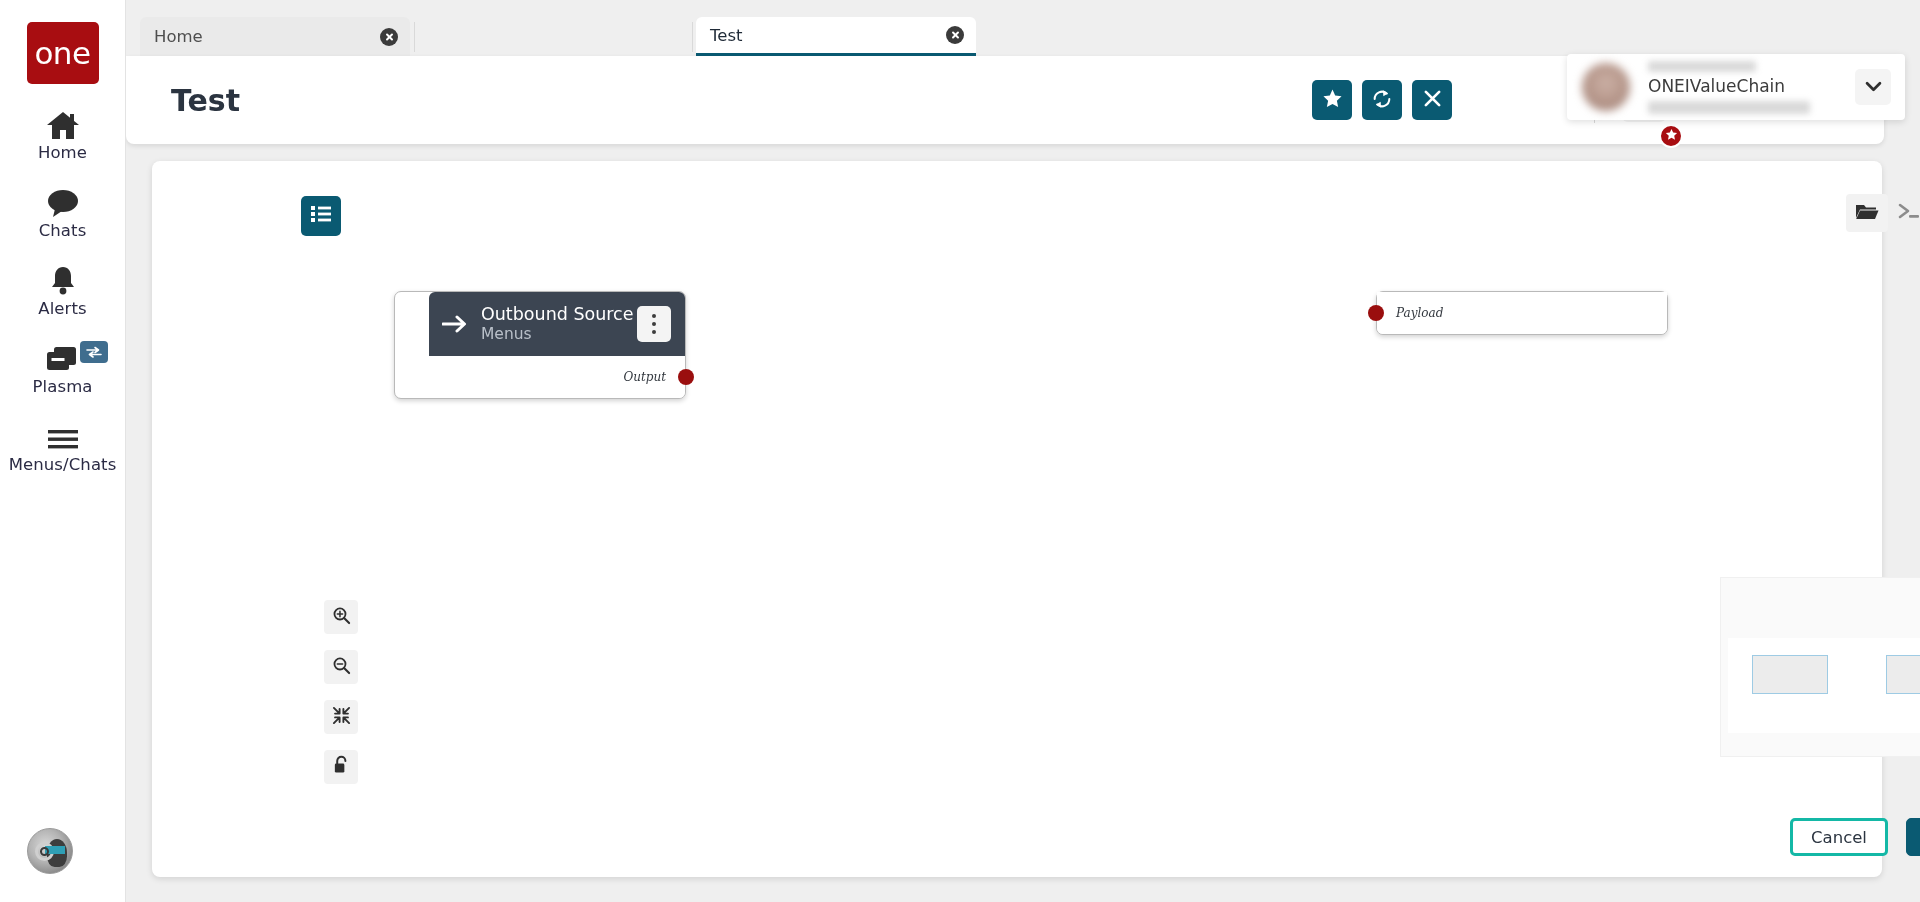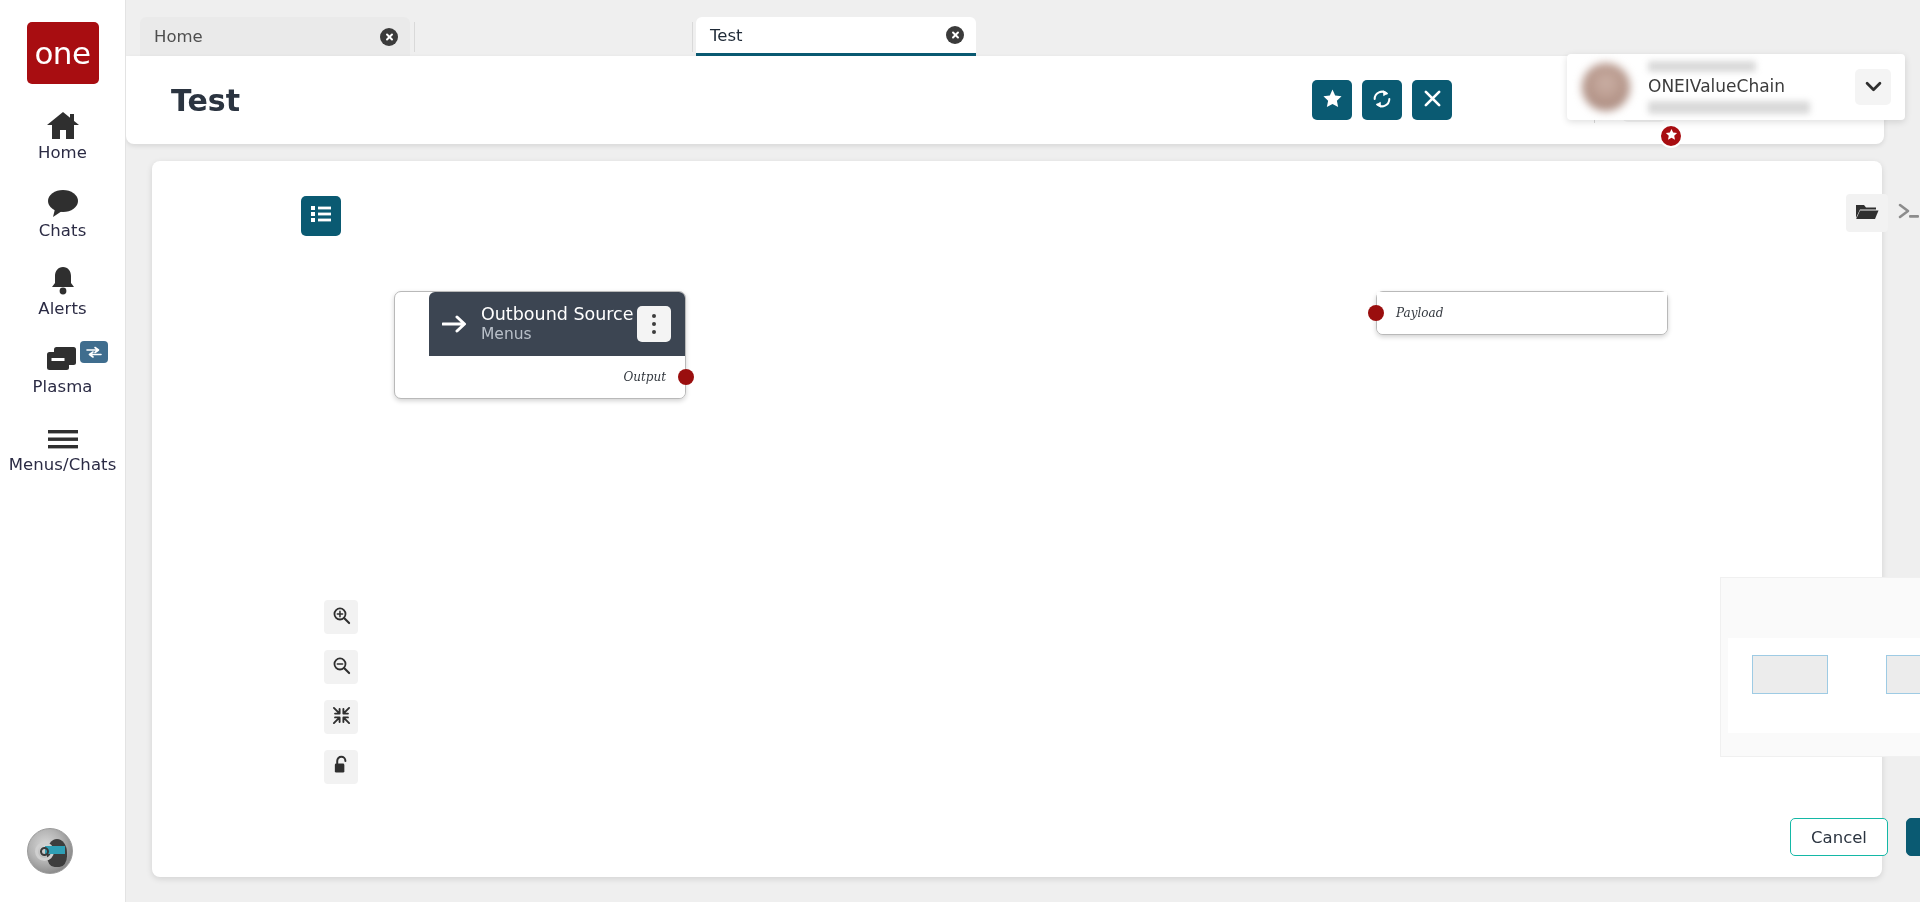--- a/index.html
+++ b/index.html
@@ -296,21 +296,21 @@
     background: #ececec; border: 1.5px solid #9ecbe4;
   }
 
   
   #footer-actions {
     position: absolute; left: 1664px; top: 818px;
     display: flex; align-items: center; gap: 18px; z-index: 6;
   }
   #cancel-button {
     width: 98px; height: 38px; border-radius: 5px;
-    background: #ffffff; border: 1px solid #14b8a6;
+    background: #ffffff; border: 3px solid #14b8a6;
     color: #2b3440; font-size: 16.5px;
     font-family: "DejaVu Sans", sans-serif;
     cursor: pointer;
   }
   #save-button {
     width: 78px; height: 38px; border-radius: 5px;
     background: #0a5a72; border: 1px solid #0a5a72;
     color: #ffffff; font-size: 16.5px;
     font-family: "DejaVu Sans", sans-serif;
     cursor: pointer;

